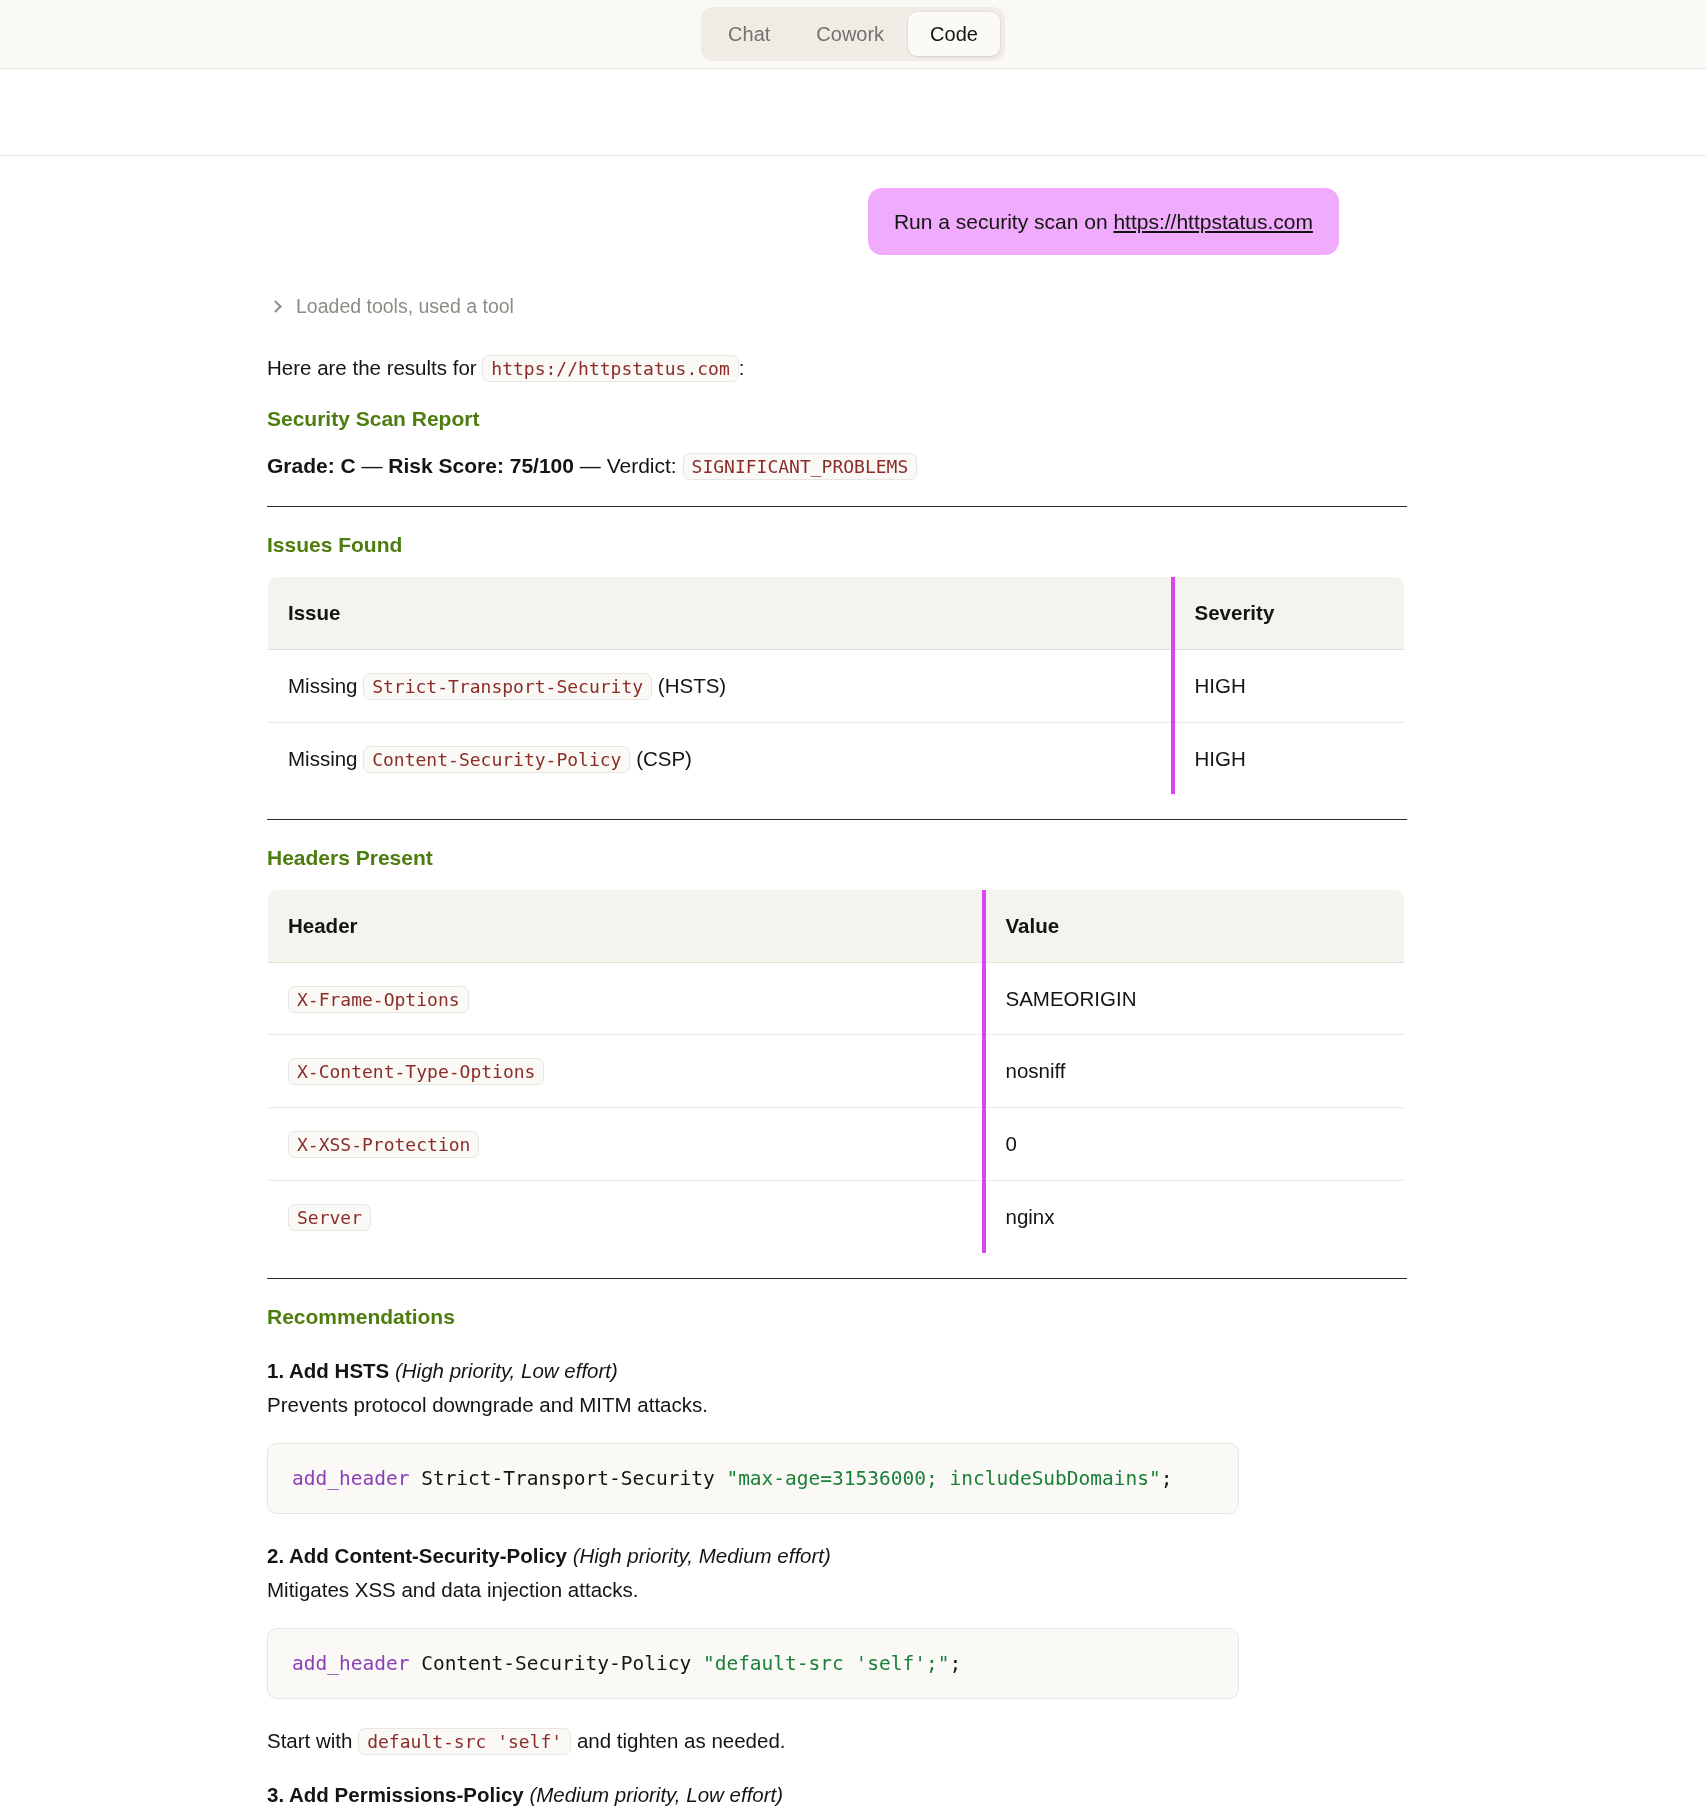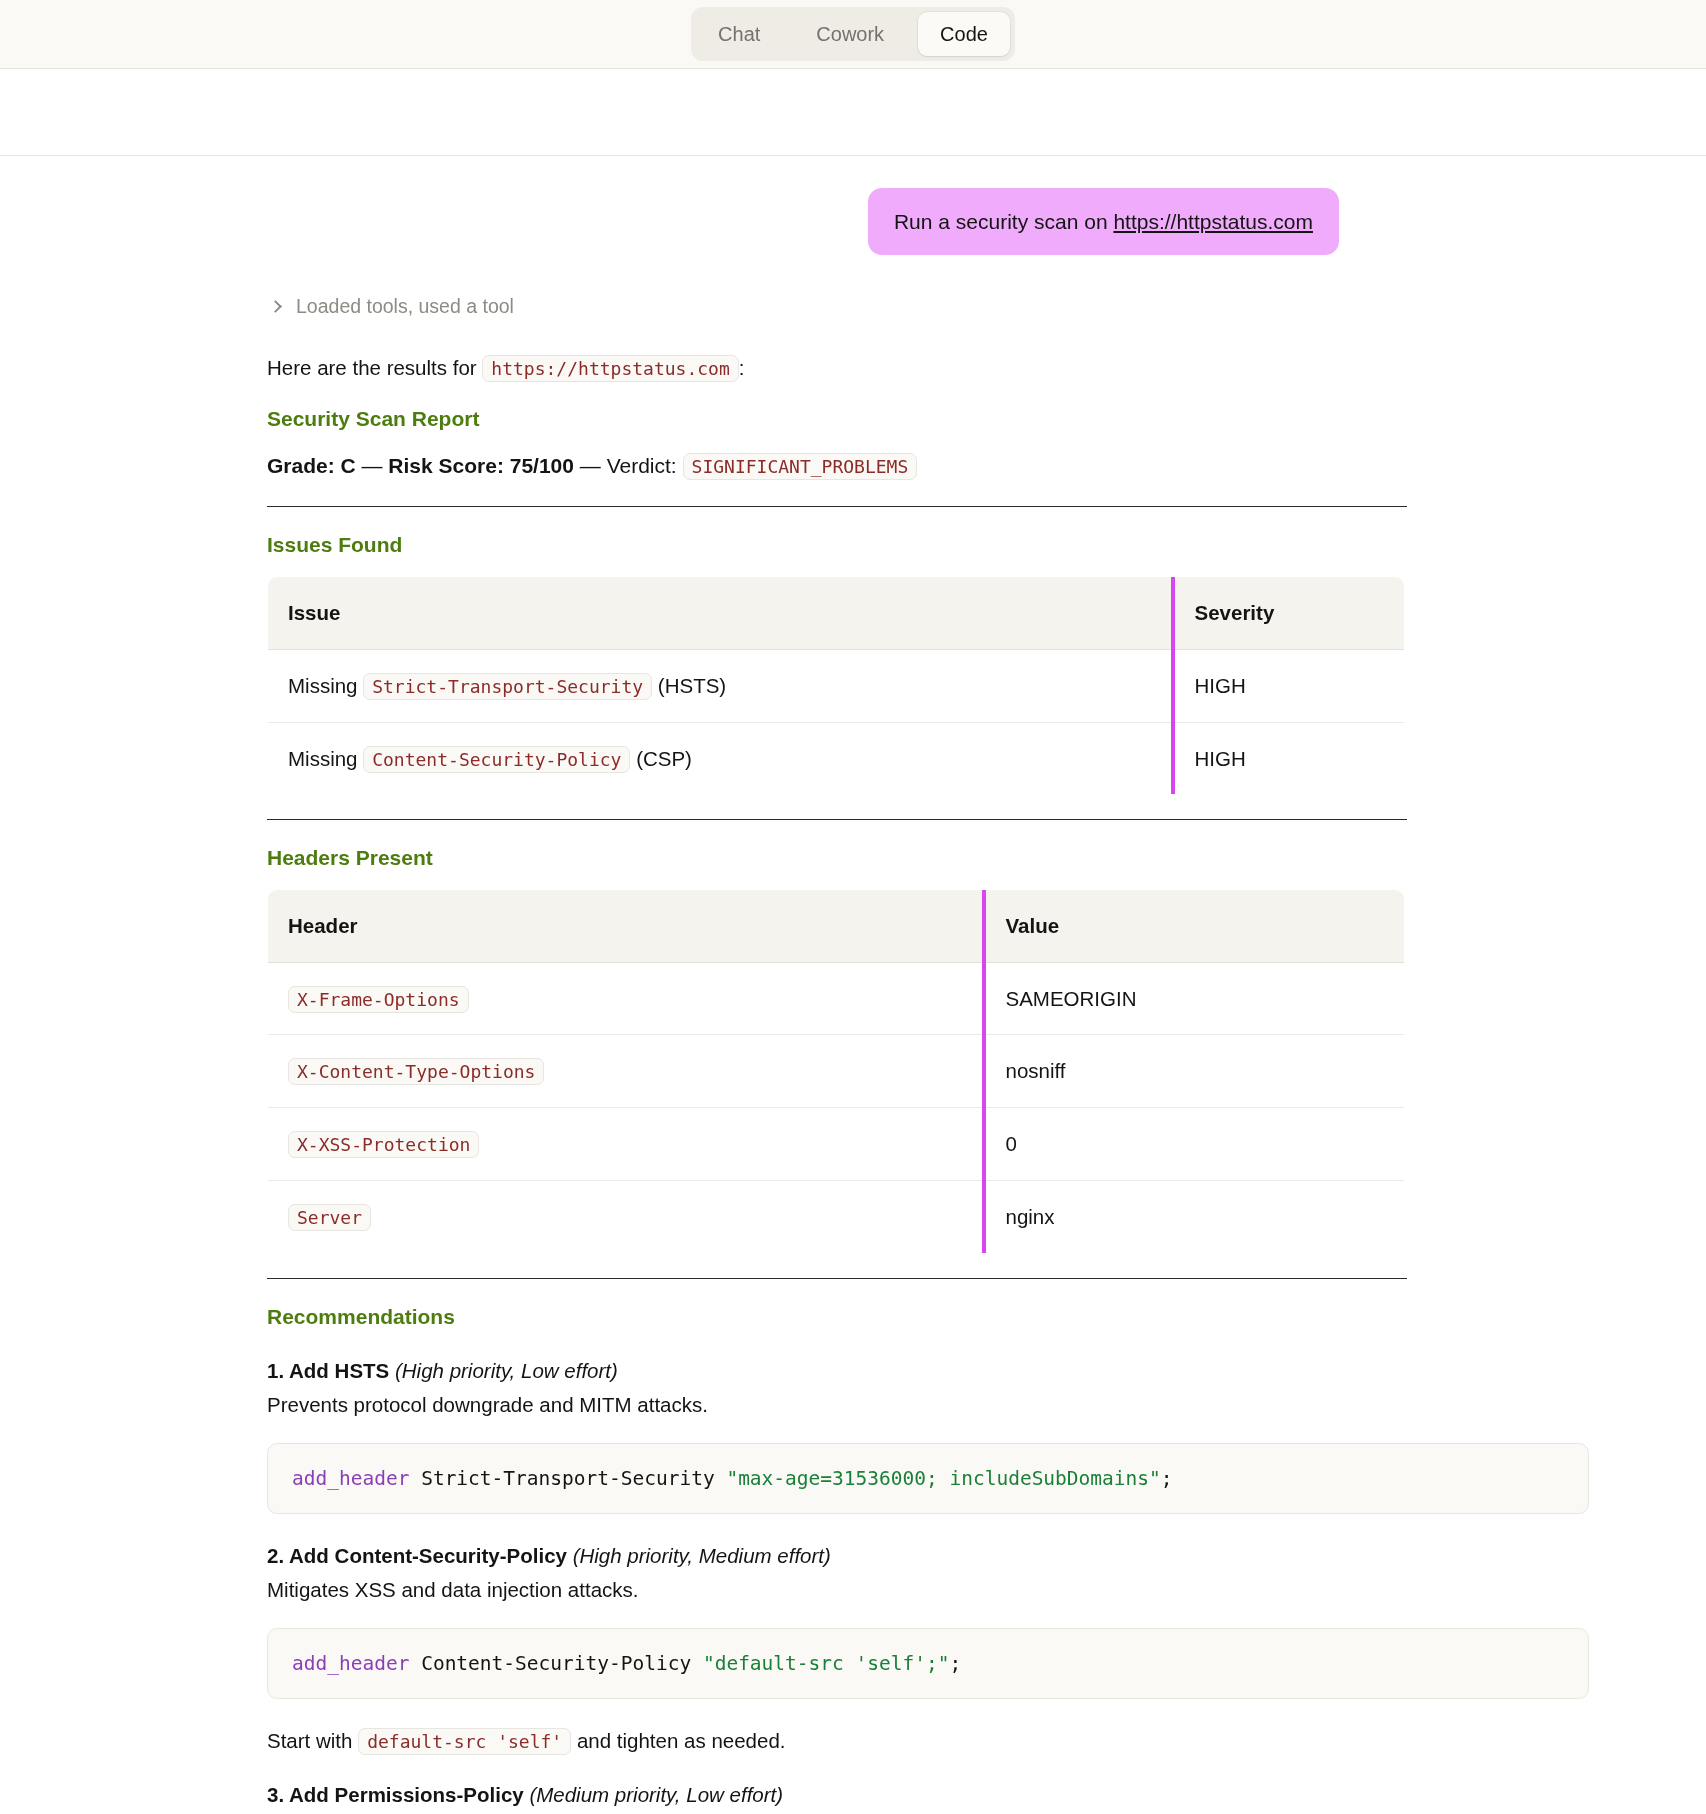--- a/index.html
+++ b/index.html
@@ -25,21 +25,21 @@
     justify-content: center;
     position: relative;
   }
 
   .segmented {
     display: flex;
     align-items: center;
     background: #efece5;
     border-radius: 12px;
     padding: 5px;
-    gap: 12px;
+    gap: 2px;
   }
 
   .seg-item {
     font-size: 20px;
     line-height: 1;
     color: #73726c;
     padding: 12px 22px;
     border-radius: 9px;
     cursor: pointer;
     white-space: nowrap;
@@ -185,21 +185,21 @@
     border-left: 4px solid #d946ef;
   }
 
   
   pre.codeblock {
     background: #faf9f6;
     border: 1px solid #e8e6e0;
     border-radius: 10px;
     padding: 22px 24px;
     margin: 22px 0 26px 0;
-    width: 1322px;
+    width: 972px;
     overflow-x: auto;
     font-family: "DejaVu Sans Mono", "Liberation Mono", monospace;
     font-size: 19.5px;
     line-height: 1.3;
     color: #141413;
   }
   .tok-kw { color: #8a3fb8; }
   .tok-str { color: #1a7f37; }
 
   .rec-title { font-size: 20.5px; margin: 22px 0 2px 0; }

